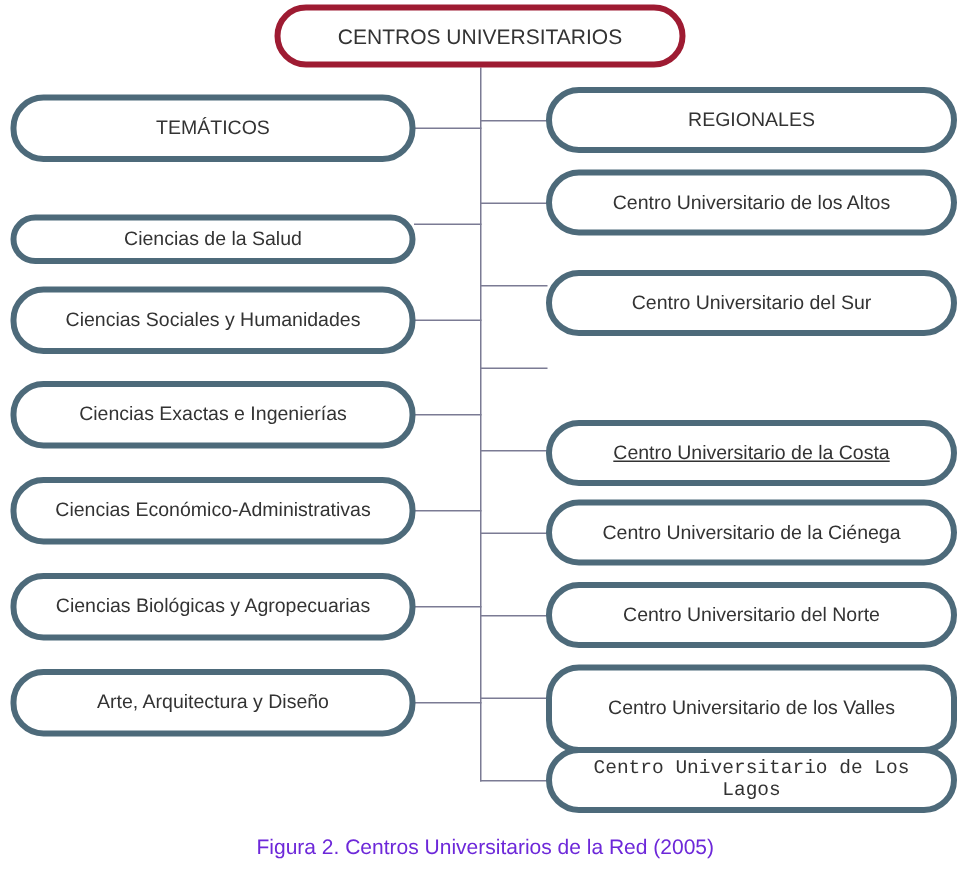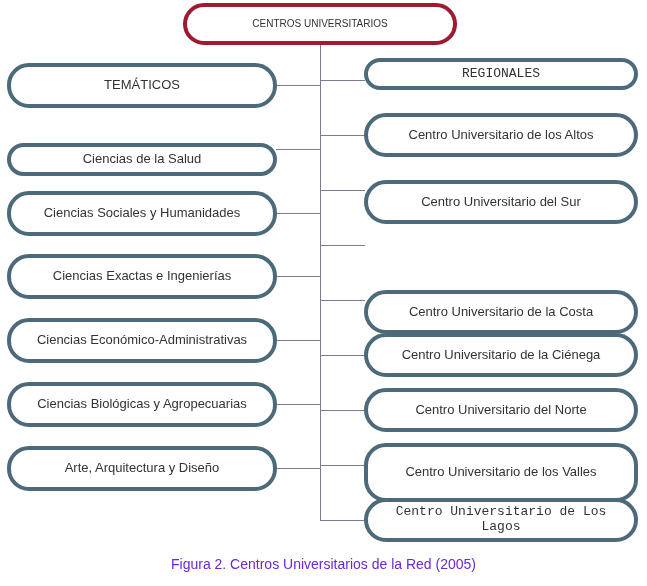--- a/index.html
+++ b/index.html
@@ -33,21 +33,21 @@
     text-align: center;
     font-size: 13px;
     line-height: 1.15;
     color: var(--text);
     padding: 0 6px;
   }
   .node.root {
     border-color: var(--root-border);
     border-width: 4px;
     border-radius: 21px;
-    font-size: 10px;
+    font-size: 14px;
   }
   .caption {
     position: absolute;
     left: 0;
     top: 556px;
     width: 647px;
     text-align: center;
     font-size: 14px;
     color: #6d28d9;
   }
@@ -80,24 +80,24 @@
   <div class="node root" style="left:183px; top:3px; width:274px; height:42px;">CENTROS UNIVERSITARIOS</div>
 
   <div class="node" style="left:7px; top:63px; width:270px; height:45px;">TEMÁTICOS</div>
   <div class="node" style="left:7px; top:127px; width:270px; height:33px;margin-top:16px;">Ciencias de la Salud</div>
   <div class="node" style="left:7px; top:191px; width:270px; height:45px;">Ciencias Sociales y Humanidades</div>
   <div class="node" style="left:7px; top:318px; width:270px; height:45px;">Ciencias Económico-Administrativas</div>
   <div class="node" style="left:7px; top:254px; width:270px; height:45px;">Ciencias Exactas e Ingenierías</div>
   <div class="node" style="left:7px; top:382px; width:270px; height:45px;">Ciencias Biológicas y Agropecuarias</div>
   <div class="node" style="left:7px; top:446px; width:270px; height:45px;">Arte, Arquitectura y Diseño</div>
 
-  <div class="node" style="left:364px; top:58px; width:274px; height:32px;font-family:Liberation Mono, monospace;">REGIONALES</div>
+  <div class="node" style="left:364px; top:58px; width:274px; height:44px;">REGIONALES</div>
   <div class="node" style="left:364px; top:113px; width:274px; height:44px;">Centro Universitario de los Altos</div>
   <div class="node" style="left:364px; top:180px; width:274px; height:44px;">Centro Universitario del Sur</div>
-  <div class="node" style="left:364px; top:290px; width:274px; height:44px;">Centro Universitario de la Costa</div>
+  <div class="node" style="left:364px; top:280px; width:274px; height:44px;text-decoration:underline;">Centro Universitario de la Costa</div>
   <div class="node" style="left:364px; top:333px; width:274px; height:44px;">Centro Universitario de la Ciénega</div>
   <div class="node" style="left:364px; top:388px; width:274px; height:44px;">Centro Universitario del Norte</div>
   <div class="node" style="left:364px; top:443px; width:274px; height:59px;text-align:right;">Centro Universitario de los Valles</div>
   <div class="node" style="left:364px; top:498px; width:274px; height:44px;font-family:Liberation Mono, monospace;">Centro Universitario de Los Lagos</div>
 
   <div class="caption">Figura 2. Centros Universitarios de la Red (2005)</div>
 
 </div>
 
 </body></html>

